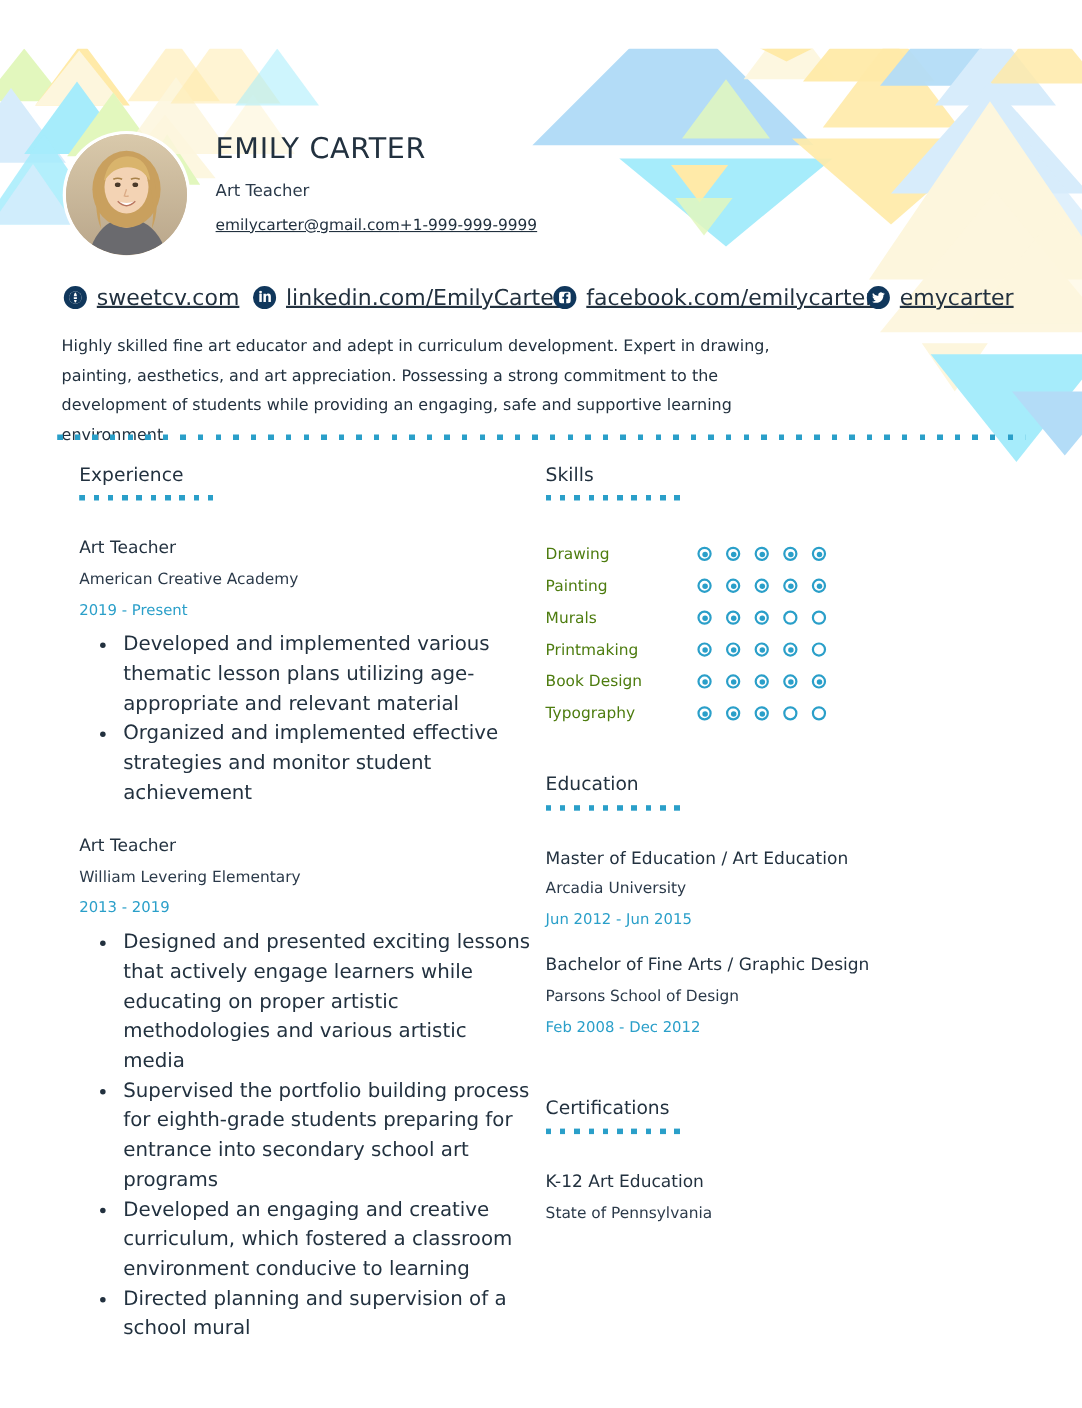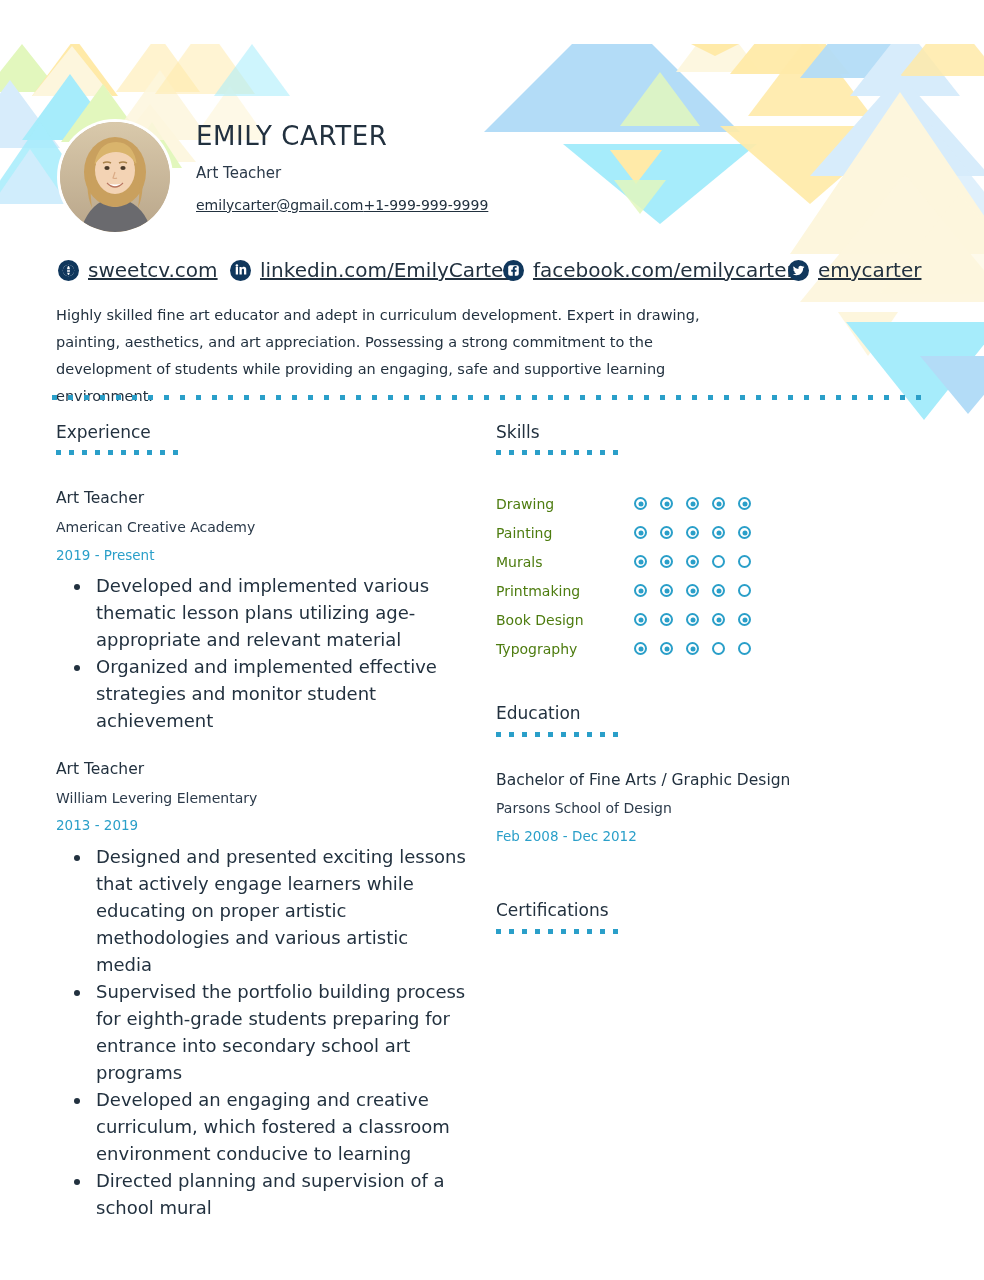--- a/index.html
+++ b/index.html
@@ -149,21 +149,21 @@
   
   .columns {
     position: absolute;
     top: 378px;
     left: 0;
     width: 984px;
     z-index: 3;
   }
   .col-left {
     position: absolute;
-    left: 56px;
+    left: 72px;
     top: 0;
     width: 410px;
   }
   .col-right {
     position: absolute;
     left: 496px;
     top: 0;
     width: 410px;
   }
 
@@ -537,31 +537,40 @@
         </div>
       </div>
 
       <div class="block-gap-skills"></div>
 
       <div class="section-head">
         <h2 class="section-title">Education</h2>
         <div class="dot-rule-small"></div>
       </div>
 
+      <div class="edu-entry">
+        <div class="edu-degree">Master of Education / Art Education</div>
+        <div class="edu-school">Arcadia University</div>
+        <div class="edu-date">Jun 2012 - Jun 2015</div>
+      </div>
 
       <div class="edu-entry">
         <div class="edu-degree">Bachelor of Fine Arts / Graphic Design</div>
         <div class="edu-school">Parsons School of Design</div>
         <div class="edu-date">Feb 2008 - Dec 2012</div>
       </div>
 
       <div class="block-gap-edu"></div>
 
       <div class="section-head">
         <h2 class="section-title">Certifications</h2>
         <div class="dot-rule-small"></div>
       </div>
 
+      <div class="cert-entry">
+        <div class="cert-name">K-12 Art Education</div>
+        <div class="cert-issuer">State of Pennsylvania</div>
+      </div>
 
     </div>
   </div>
 
 </div>
 
 </body></html>

